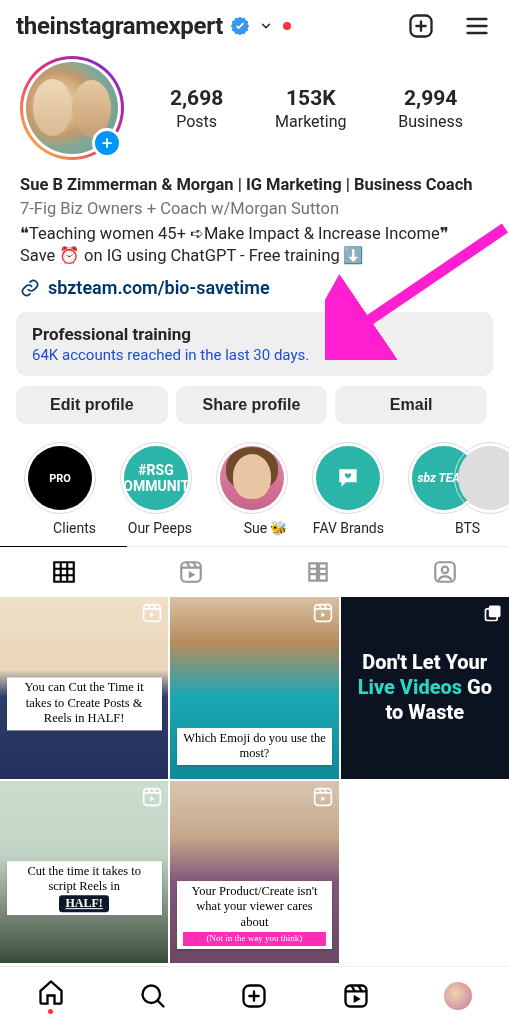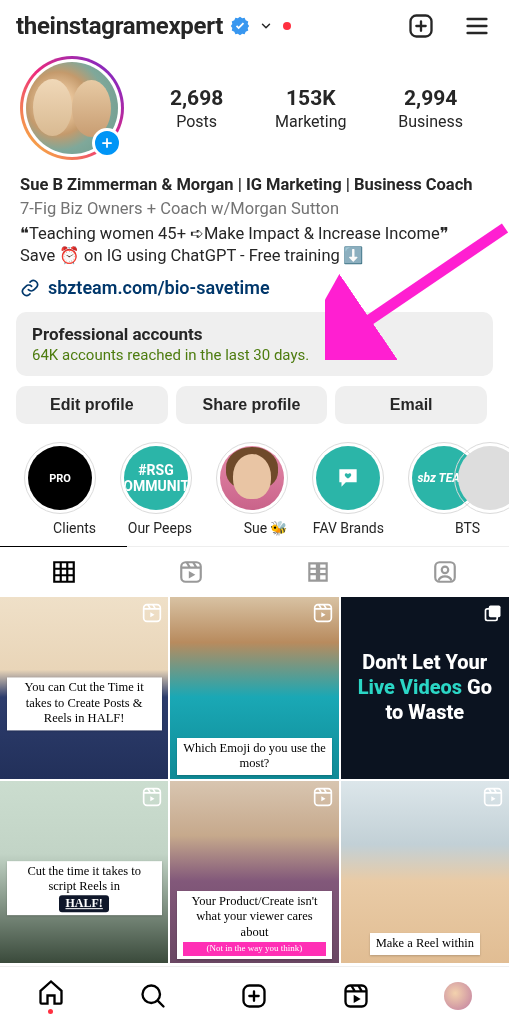--- a/index.html
+++ b/index.html
@@ -125,21 +125,21 @@
 
   
   .dash {
     margin: 4px 16px 10px 16px;
     background: #efefef;
     border-radius: 10px;
     padding: 12px 16px;
     position: relative;
   }
   .dash-title { font-weight: 700; font-size: 17px; }
-  .dash-sub { color: #4d7c0f; font-size: 15px; margin-top: 2px; }
+  .dash-sub { color: #1d4ed8; font-size: 15px; margin-top: 2px; }
 
   
   .actions {
     display: flex;
     gap: 8px;
     padding: 0 22px 12px 16px;
   }
   .actions button {
     flex: 1;
     background: #efefef;
@@ -226,21 +226,21 @@
     background:#fff; color:#000;
     font-family: Georgia, 'Times New Roman', serif;
     font-size: 12.5px;
     line-height:1.25;
     padding: 3px 6px;
     box-shadow: 0 1px 2px rgba(0,0,0,.2);
     max-width: 92%;
   }
   .cap-bottom{ position:absolute; bottom:8px; }
   .cap-mid{ position:absolute; top:50%; transform:translateY(-20%); }
-  .cap-low{ position:absolute; bottom:4px; }
+  .cap-low{ position:absolute; bottom:14px; }
   .c1{ background: linear-gradient(#efe0c8 0%, #e9d5b8 40%, #2d3d6d 55%, #22305a 100%);}
   .c2{ background: linear-gradient(#d8c2a3 0%, #b88b5e 25%, #1aa8b5 55%, #0f8a96 100%);}
   .c3{ background:#0b1320; color:#fff;}
   .c3 .big{ font-size:20px; font-weight:800; line-height:1.25; padding: 0 12px; font-family: inherit;}
   .c3 .accent{ color:#2bd6c5;}
   .c4{ background: linear-gradient(#cbddcf 0%, #c2d4c6 40%, #3a4a3b 100%);}
   .c5{ background: linear-gradient(#d8c5b0 0%, #c6a98c 30%, #82587a 55%, #6a4763 100%);}
   .c6{ background: linear-gradient(#dce6ea 0%, #c2d0d6 35%, #e9cba6 55%, #e1bd93 100%);}
   .halfpill{
     display:inline-block; background:#0f172a; color:#fff;
@@ -347,21 +347,21 @@
   </div>
 </div>
 <div class="link-row">
   <svg width="20" height="20" viewBox="0 0 24 24">
       <path fill="none" stroke="#00376b" stroke-width="2" stroke-linecap="round" d="M10 14a5 5 0 0 0 7 0l3-3a5 5 0 0 0-7-7l-1 1M14 10a5 5 0 0 0-7 0l-3 3a5 5 0 0 0 7 7l1-1"></path>
     </svg>
   <span>sbzteam.com/bio-savetime</span>
 </div>
 
 <div class="dash">
-  <div class="dash-title">Professional accounts</div>
+  <div class="dash-title">Professional training</div>
   <div class="dash-sub">64K accounts reached in the last 30 days.</div>
 </div>
 
 <div class="actions">
   <button>Edit profile</button>
   <button>Share profile</button>
   <button>Email</button>
 </div>
 
 <div class="highlights">
@@ -480,30 +480,20 @@
   <div class="cell c5">
     <span class="reel-icon">
         <svg viewBox="0 0 24 24">
           <rect x="2" y="2" width="20" height="20" rx="4" fill="none" stroke="#fff" stroke-width="2"></rect>
           <path stroke="#fff" stroke-width="2" d="M2 7h20M7 2l3 5M13 2l3 5"></path>
           <path fill="#fff" d="M10 11l5 3-5 3z"></path>
         </svg>
       </span>
     <div class="cap cap-low"><span>Your Product/Create isn't what your viewer cares about</span><span class="pinkpill">(Not in the way you think)</span></div>
   </div>
-  <div class="cell c6">
-    <span class="reel-icon">
-        <svg viewBox="0 0 24 24">
-          <rect x="2" y="2" width="20" height="20" rx="4" fill="none" stroke="#fff" stroke-width="2"></rect>
-          <path stroke="#fff" stroke-width="2" d="M2 7h20M7 2l3 5M13 2l3 5"></path>
-          <path fill="#fff" d="M10 11l5 3-5 3z"></path>
-        </svg>
-      </span>
-    <div class="cap cap-bottom">Make a Reel within</div>
-  </div>
 </div>
 
 <div class="nav">
   <div class="nav-item">
     <svg width="28" height="28" viewBox="0 0 24 24">
         <path fill="none" stroke="#000" stroke-width="2" d="M3 11l9-8 9 8v10a1 1 0 0 1-1 1h-5v-7h-6v7H4a1 1 0 0 1-1-1z"></path>
       </svg>
     <span class="home-dot"></span>
   </div>
   <div class="nav-item">

